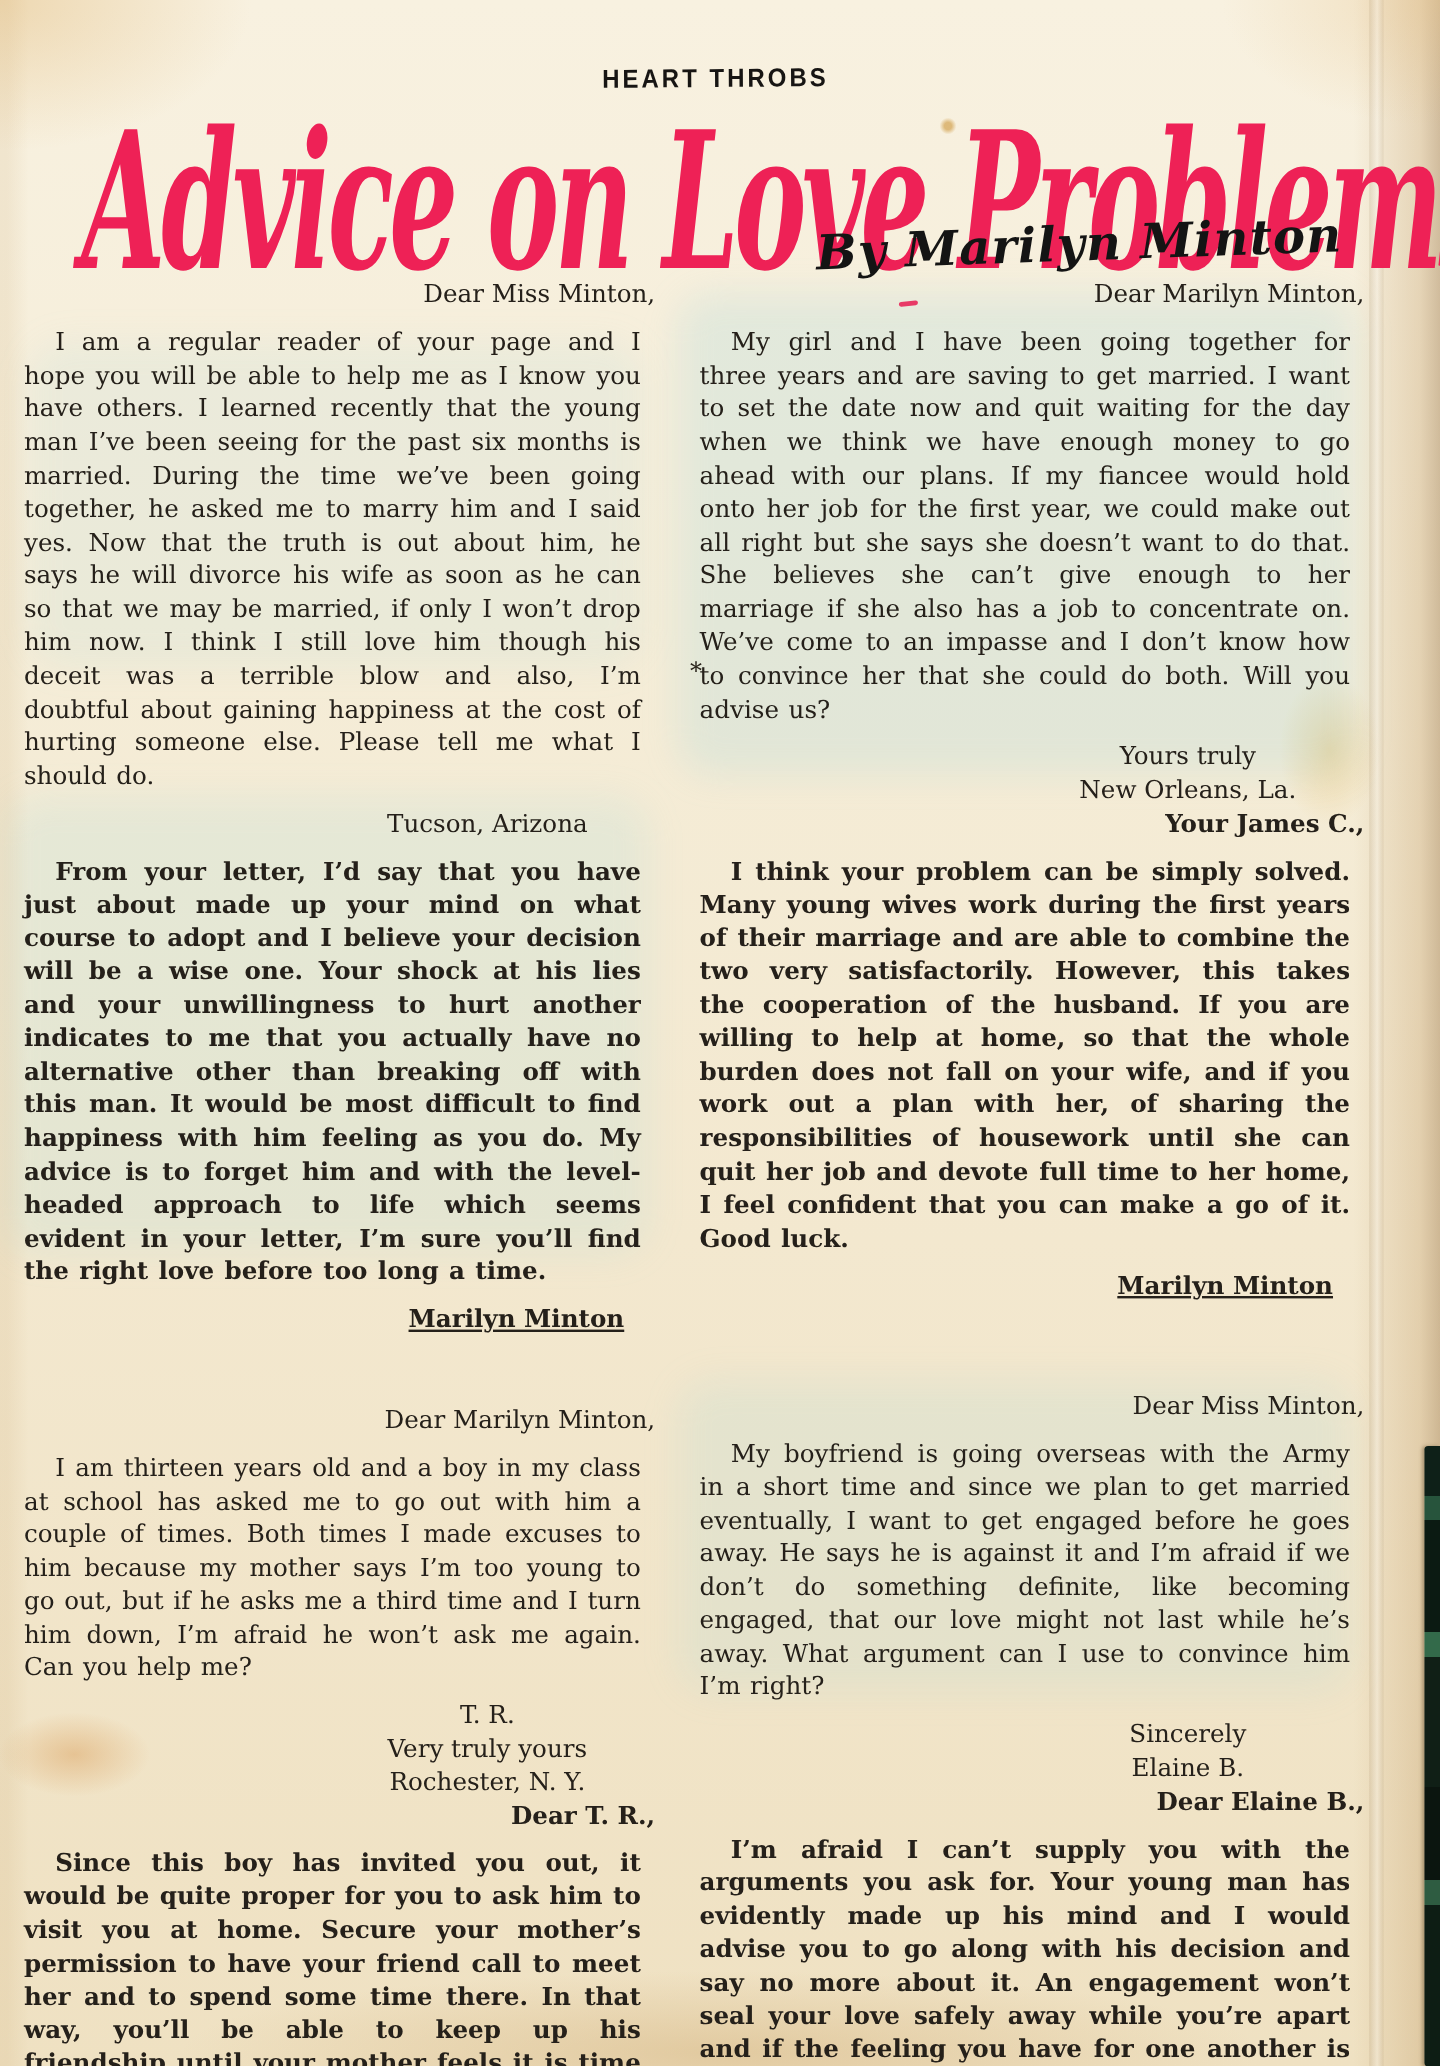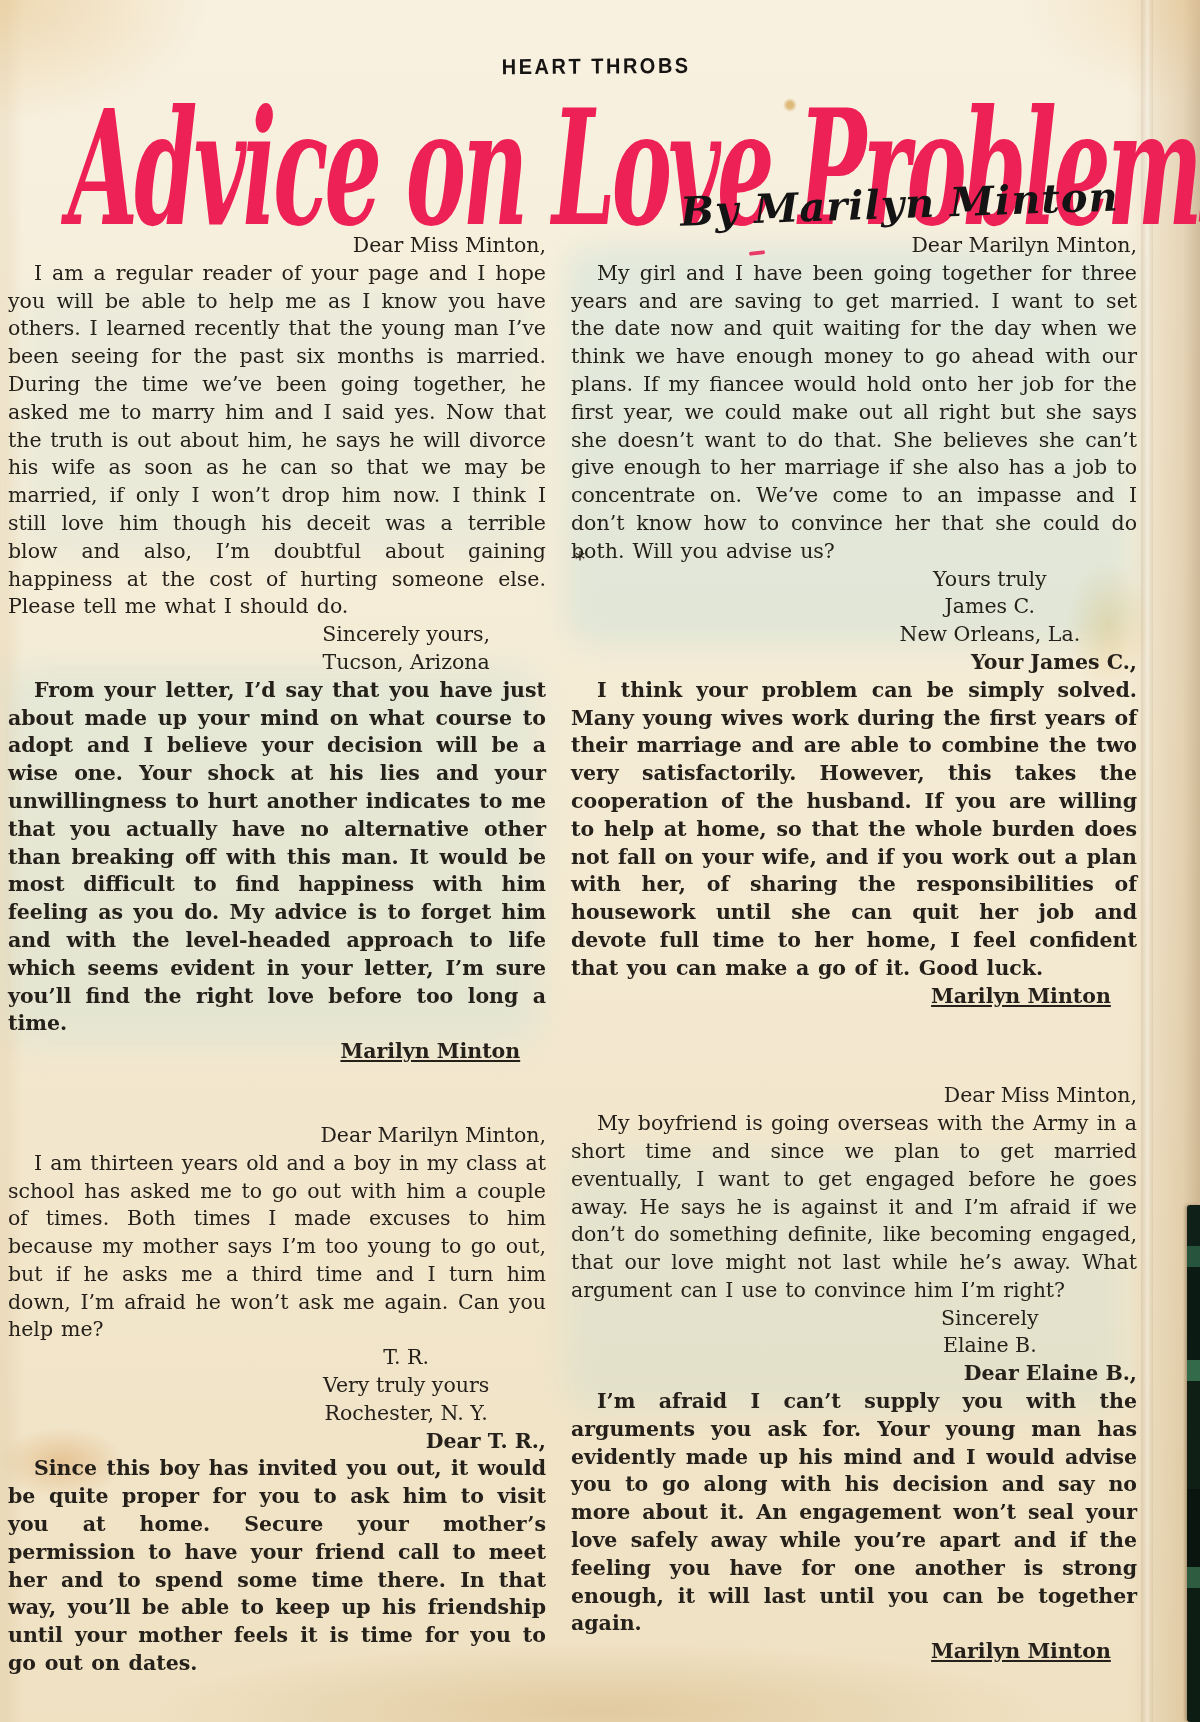--- a/index.html
+++ b/index.html
@@ -39,21 +39,21 @@
   .byline{
     position:absolute;top:180px;left:680px;
     font-style:italic;font-weight:bold;font-size:40px;color:#141414;
     transform:rotate(-2deg);white-space:nowrap;letter-spacing:1px;
   }
   .col{position:absolute;top:232px;font-size:20.5px;line-height:27.8px;text-align:justify;}
   .col-left{left:8px;width:538px;}
   .col-right{left:571px;width:566px;}
   .block{margin:0;}
   .salutation{text-align:right;}
-  .body{margin:0;text-indent:26px;word-spacing:1.5px;}
+  .body{margin:12px;text-indent:26px;word-spacing:1.5px;}
   .sig-line{padding-left:48%;text-align:center;}
   .reply{font-weight:bold;}
   .reply .sig-line{padding-left:57%;text-decoration:underline;}
   .col-right .reply .sig-line{padding-left:59%;}
   .gap-l3{margin-top:56px;}
   .gap-r3{margin-top:72px;}
   .spine{
     position:absolute;right:0;top:1205px;width:13px;height:517px;
     background:linear-gradient(180deg,#0e2018 0%,#0e2018 8%,#27543c 8%,#27543c 12%,
       #0b1a12 12%,#0b1a12 30%,#336a4a 30%,#336a4a 34%,#101f16 34%,#101f16 55%,
@@ -77,21 +77,20 @@
 
   <div class="magazine">HEART THROBS</div>
   <div class="main-title">Advice on Love Problems</div>
   <div class="byline">By Marilyn Minton</div>
 
   <div class="col col-left">
 
     <div class="block letter">
       <div class="salutation">Dear Miss Minton,</div>
       <p class="body">I am a regular reader of your page and I hope you will be able to help me as I know you have others. I learned recently that the young man I’ve been seeing for the past six months is married. During the time we’ve been going together, he asked me to marry him and I said yes. Now that the truth is out about him, he says he will divorce his wife as soon as he can so that we may be married, if only I won’t drop him now. I think I still love him though his deceit was a terrible blow and also, I’m doubtful about gaining happiness at the cost of hurting someone else. Please tell me what I should do.</p>
-      <div class="sig-line">Sincerely yours,</div>
       <div class="sig-line">Tucson, Arizona</div>
     </div>
 
     <div class="block reply">
       <p class="body">From your letter, I’d say that you have just about made up your mind on what course to adopt and I believe your decision will be a wise one. Your shock at his lies and your unwillingness to hurt another indicates to me that you actually have no alternative other than breaking off with this man. It would be most difficult to find happiness with him feeling as you do. My advice is to forget him and with the level-headed approach to life which seems evident in your letter, I’m sure you’ll find the right love before too long a time.</p>
       <div class="sig-line">Marilyn Minton</div>
     </div>
 
     <div class="block letter gap-l3">
       <div class="salutation">Dear Marilyn Minton,</div>
@@ -108,21 +107,20 @@
     </div>
 
   </div>
 
   <div class="col col-right">
 
     <div class="block letter">
       <div class="salutation">Dear Marilyn Minton,</div>
       <p class="body">My girl and I have been going together for three years and are saving to get married. I want to set the date now and quit waiting for the day when we think we have enough money to go ahead with our plans. If my fiancee would hold onto her job for the first year, we could make out all right but she says she doesn’t want to do that. She believes she can’t give enough to her marriage if she also has a job to concentrate on. We’ve come to an impasse and I don’t know how to convince her that she could do both. Will you advise us?</p>
       <div class="sig-line">Yours truly</div>
-      <div class="sig-line">James C.</div>
       <div class="sig-line">New Orleans, La.</div>
     </div>
 
     <div class="block reply">
       <div class="salutation">Your James C.,</div>
       <p class="body">I think your problem can be simply solved. Many young wives work during the first years of their marriage and are able to combine the two very satisfactorily. However, this takes the cooperation of the husband. If you are willing to help at home, so that the whole burden does not fall on your wife, and if you work out a plan with her, of sharing the responsibilities of housework until she can quit her job and devote full time to her home, I feel confident that you can make a go of it. Good luck.</p>
       <div class="sig-line">Marilyn Minton</div>
     </div>
 
     <div class="block letter gap-r3">

